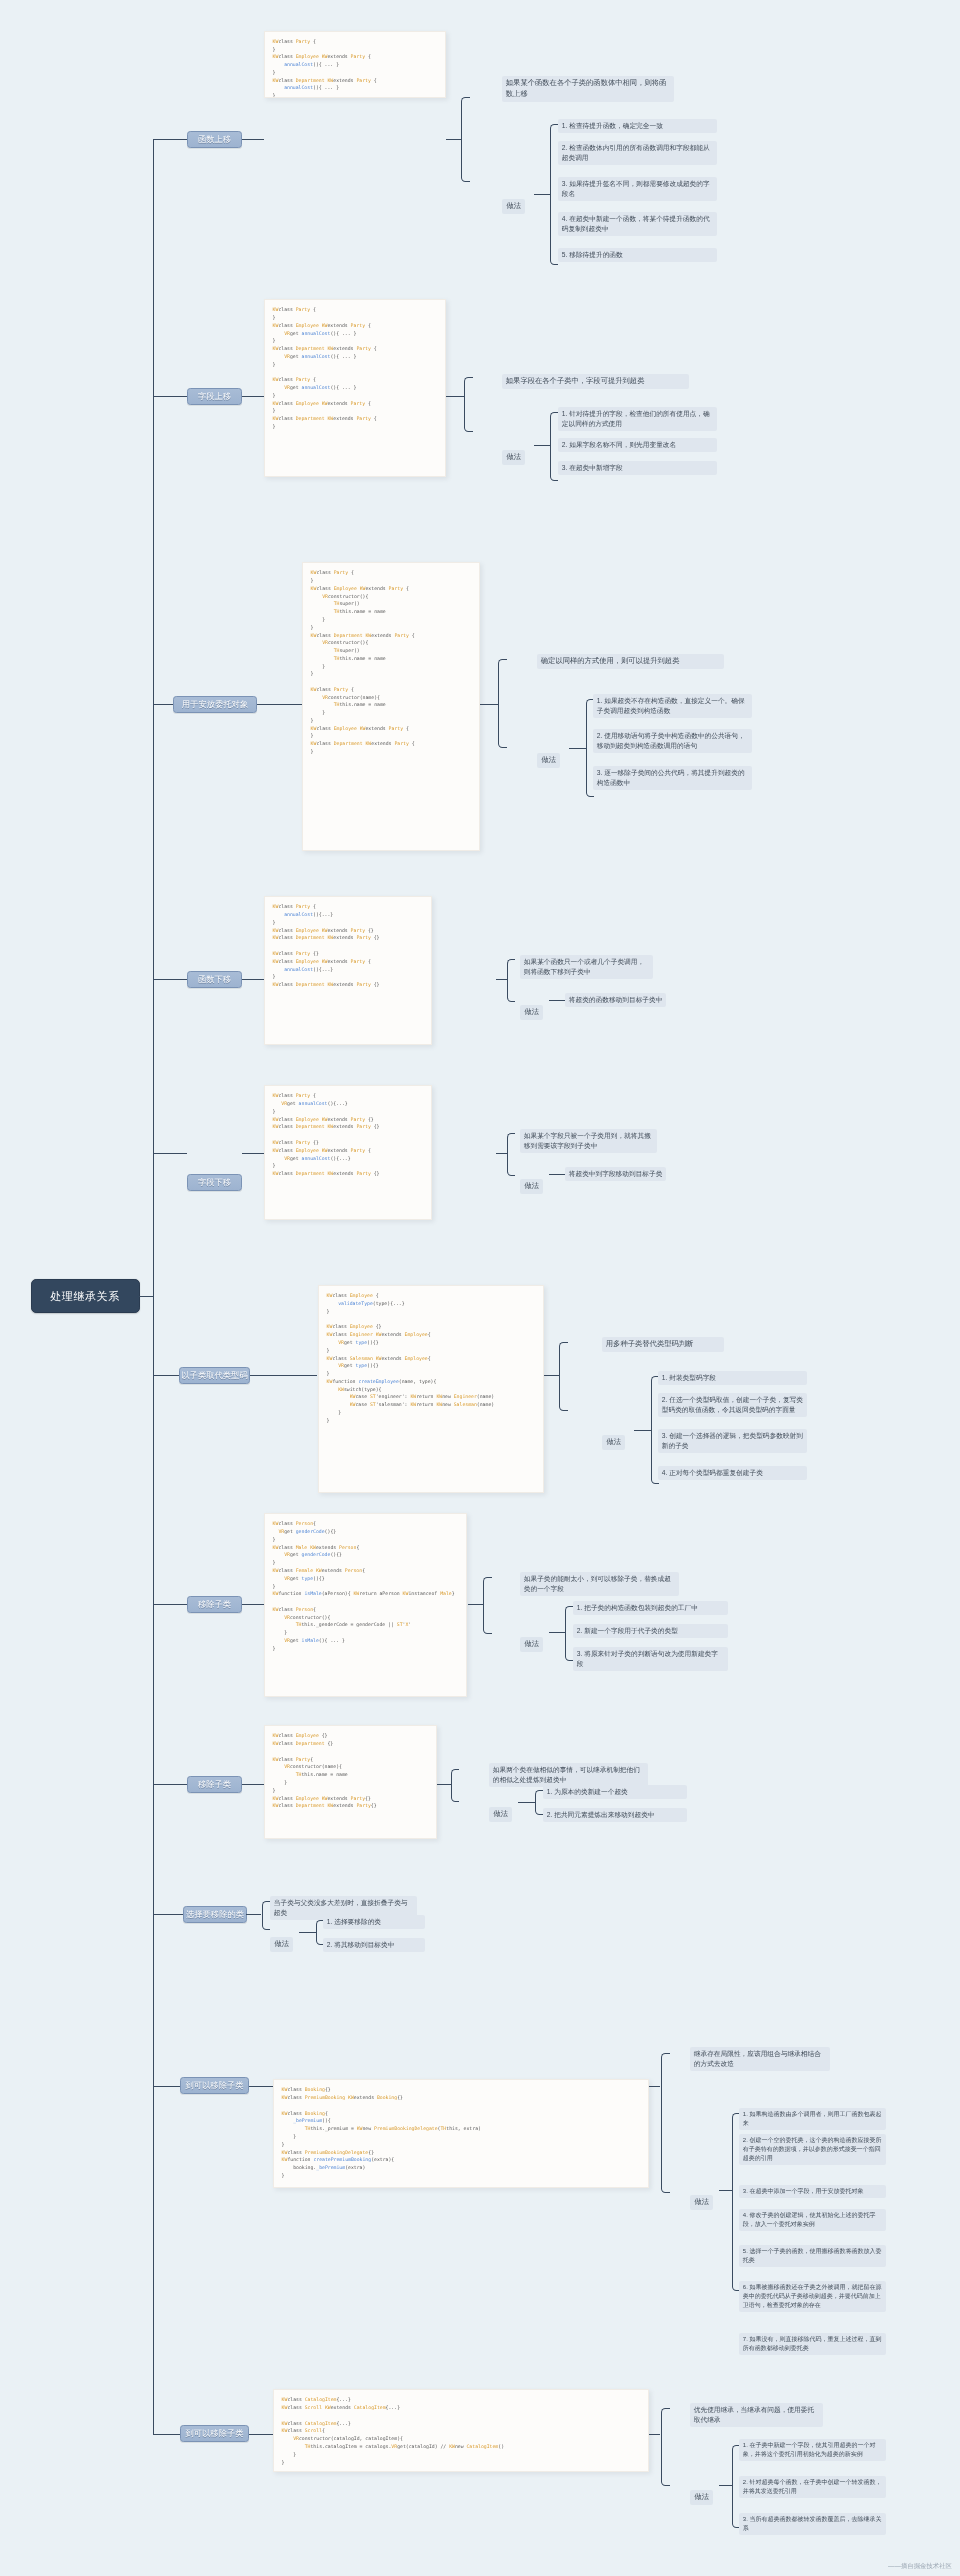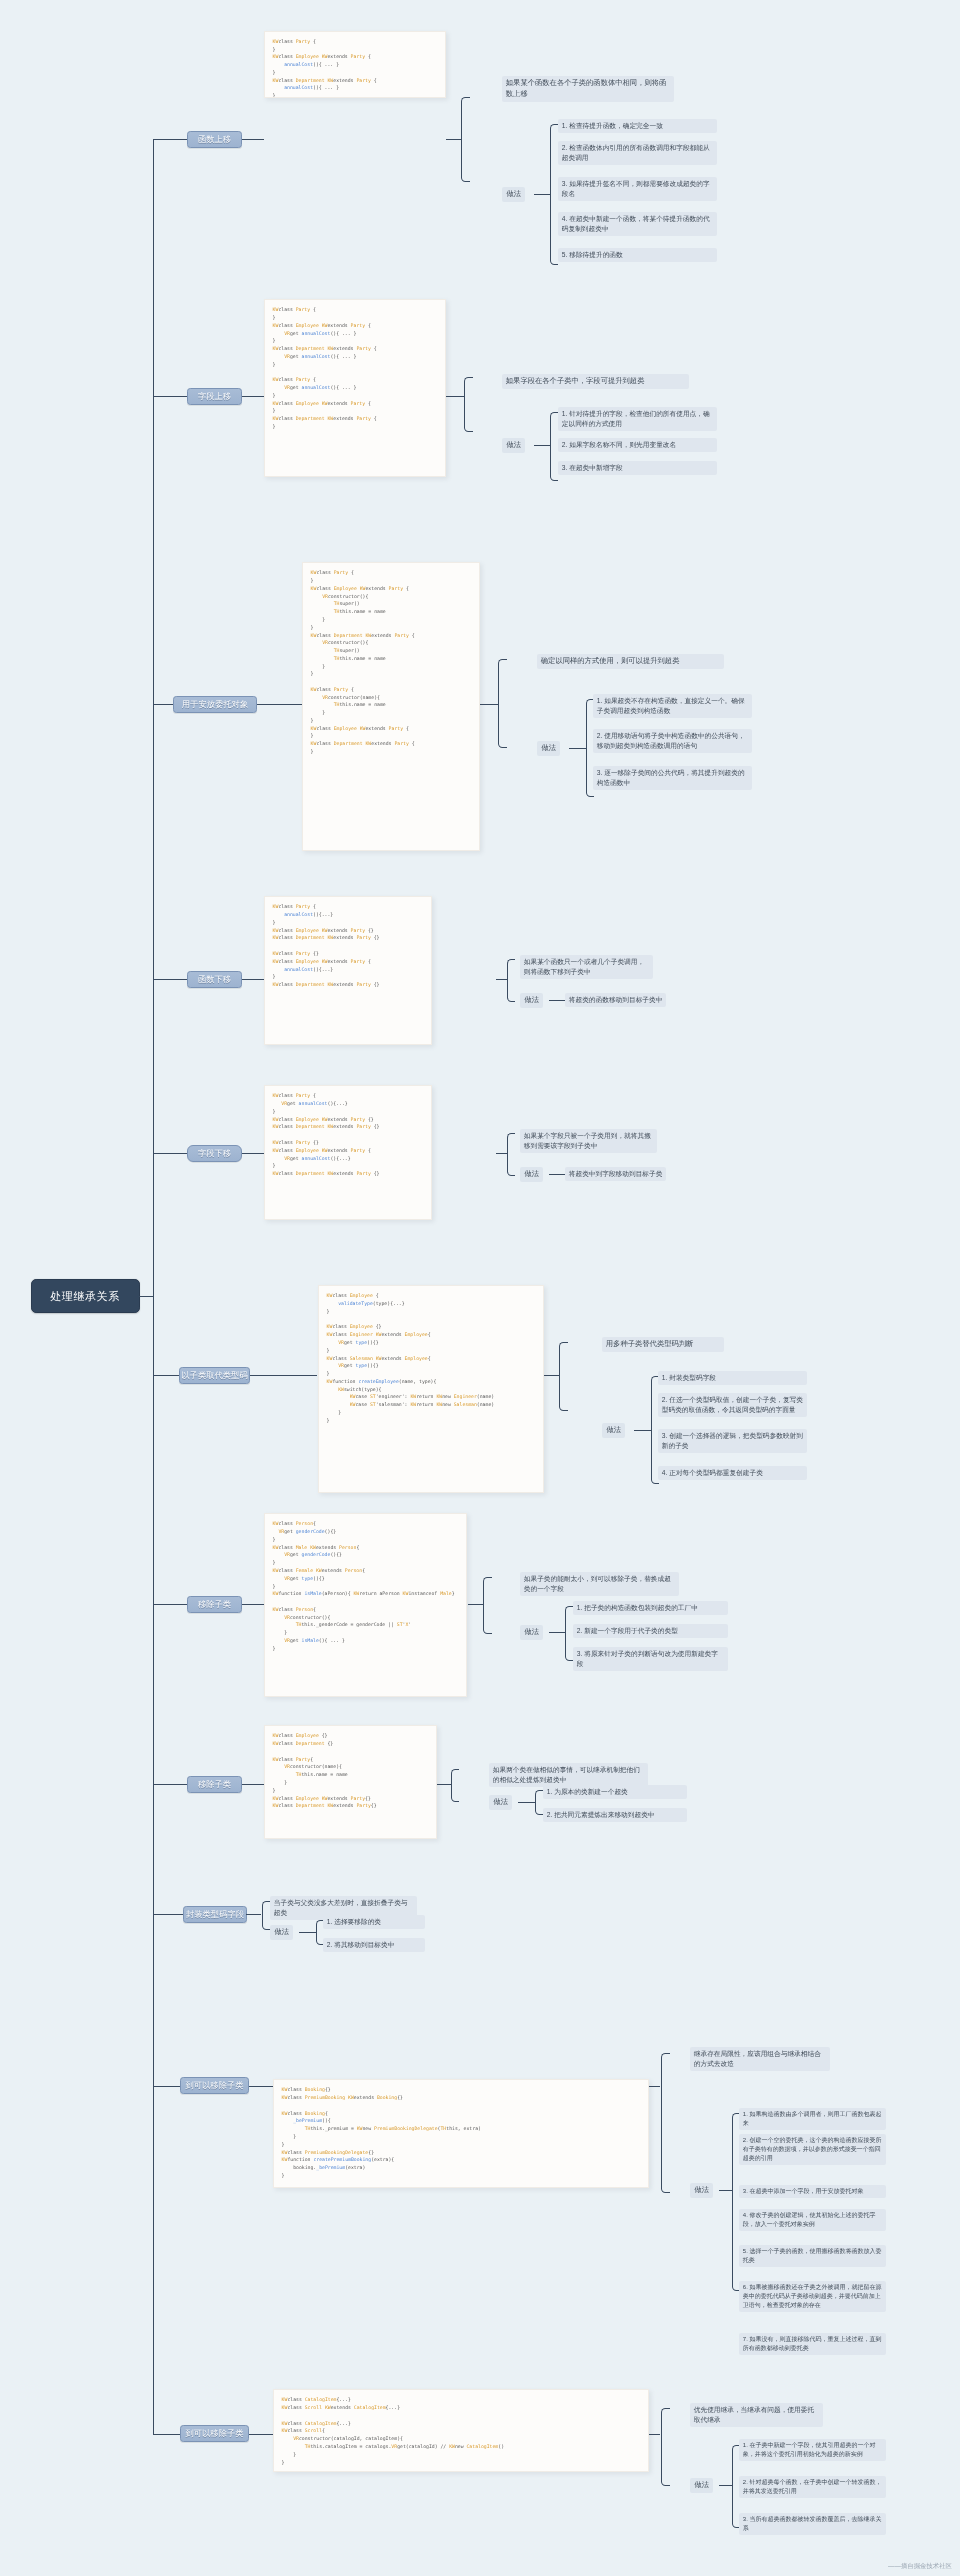--- a/index.html
+++ b/index.html
@@ -69,20 +69,21 @@
     padding: 1.9px 3.8px;
     font-size: 7.3px;
     line-height: 1.5;
   }
   .chip.small { font-size: 6.7px; }
   .chip.tiny  { font-size: 6px; }
   .chip.label {
     background: #dde5ed;
     font-size: 7.3px;
     padding: 1.9px 4.4px;
+    margin-top: 12px;
   }
 
   
   .hline { position: absolute; height: 0.6px; background: #3a4b60; }
   .vline { position: absolute; width: 0.6px;  background: #3a4b60; }
   .brace {
     position: absolute;
     border-left: 0.6px solid #3a4b60;
     border-top-left-radius: 4.4px;
     border-bottom-left-radius: 4.4px;
@@ -244,21 +245,21 @@
 <span class="cn">KW</span>class <span class="cn">Department</span> <span class="cn">KW</span>extends <span class="cn">Party</span> {}</span></div>
 
   <div class="hline" style="left:496px; top:979px; width:11.4px;"></div>
   <div class="brace" style="left:507px; top:959px; width:8.3px; height:43px;"></div>
 
   <div class="chip small" style="left:520px; top:955px; width:133px;"><span>如果某个函数只一个或者几个子类调用，则将函数下移到子类中</span></div>
   <div class="chip label small" style="left:520px; top:993px;"><span>做法</span></div>
   <div class="hline" style="left:549px; top:1000px; width:16.5px;"></div>
   <div class="chip small" style="left:565px; top:993px;"><span>将超类的函数移动到目标子类中</span></div>
 
-  <div class="branch-node" style="left:187px; top:1145px; width:55px;border-radius:6px;">
+  <div class="branch-node" style="left:187px; top:1174px; width:55px;">
     <span>字段下移</span>
   </div>
   <div class="hline" style="left:153px; top:1153px; width:34px;"></div>
   <div class="hline" style="left:242px; top:1153px; width:22px;"></div>
 
   <div class="code-card" style="left:264px; top:1085px; width:168px; height:135px;"><span><span class="cn">KW</span>class <span class="cn">Party</span> {
    <span class="cn">VR</span>get <span class="fn">annualCost</span>(){...}
 }
 <span class="cn">KW</span>class <span class="cn">Employee</span> <span class="cn">KW</span>extends <span class="cn">Party</span> {}
 <span class="cn">KW</span>class <span class="cn">Department</span> <span class="cn">KW</span>extends <span class="cn">Party</span> {}
@@ -372,21 +373,21 @@
 
   <div class="chip small" style="left:489px; top:1763px; width:159px;"><span>如果两个类在做相似的事情，可以继承机制把他们的相似之处提炼到超类中</span></div>
   <div class="chip label small" style="left:489px; top:1795px;"><span>做法</span></div>
   <div class="hline" style="left:518px; top:1802px; width:16.5px;"></div>
   <div class="brace" style="left:535px; top:1790px; width:7.6px; height:25.4px;"></div>
 
   <div class="chip small" style="left:543px; top:1785px; width:144px;"><span>1. 为原本的类新建一个超类</span></div>
   <div class="chip small" style="left:543px; top:1808px; width:144px;"><span>2. 把共同元素提炼出来移动到超类中</span></div>
 
   <div class="branch-node" style="left:183px; top:1906px; width:64px;">
-    <span>封装类型码字段</span>
+    <span>选择要移除的类</span>
   </div>
   <div class="hline" style="left:153px; top:1914px; width:30px;"></div>
   <div class="hline" style="left:246px; top:1914px; width:15.2px;"></div>
   <div class="brace" style="left:262px; top:1901px; width:8.3px; height:29px;"></div>
 
   <div class="chip small" style="left:270px; top:1896px; width:147px;"><span>当子类与父类没多大差别时，直接折叠子类与超类</span></div>
   <div class="chip label small" style="left:270px; top:1925px;"><span>做法</span></div>
   <div class="hline" style="left:299px; top:1932px; width:16.5px;"></div>
   <div class="brace" style="left:316px; top:1920px; width:7.6px; height:25.4px;"></div>
 

